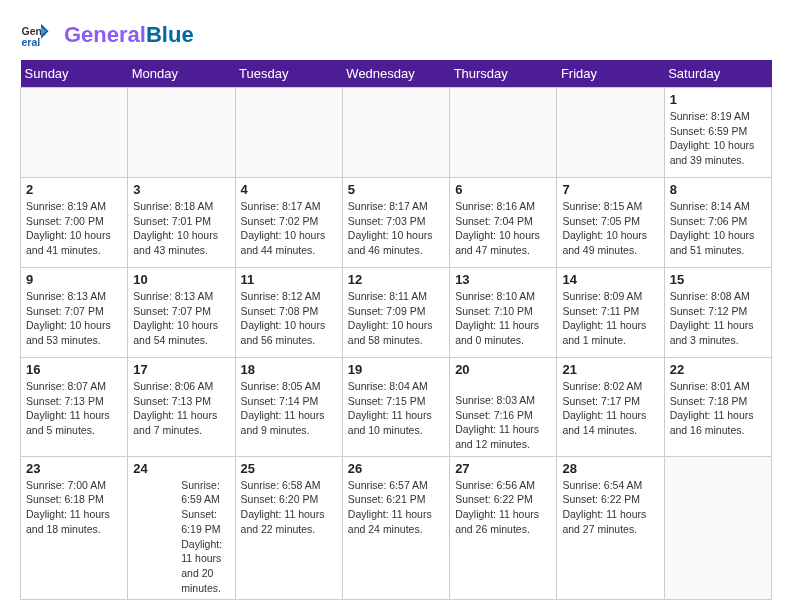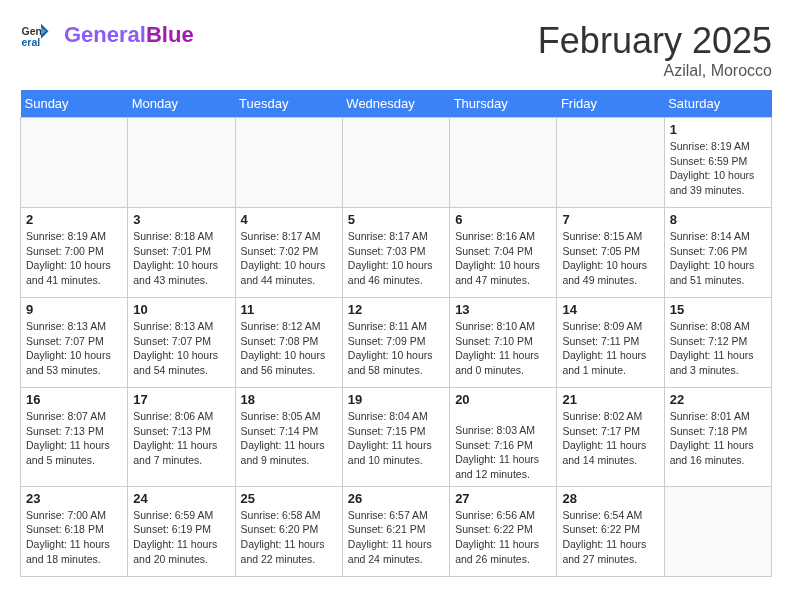--- a/index.html
+++ b/index.html
@@ -21,21 +21,21 @@
       align-items: center;
       gap: 14px;
     }
     .logo-text {
       font-size: 22px;
       font-weight: bold;
       color: #333;
       line-height: 1.1;
     }
     .logo-text span {
-      color: #a21caf;
+      color: #0369a1;
     }
     .logo-icon {
       width: 30px;
       height: 30px;
     }
     .title-block {
       text-align: right;
     }
     .month-title {
       font-size: 36px;
@@ -45,21 +45,21 @@
     .location {
       font-size: 16px;
       color: #555;
     }
     .calendar {
       width: 100%;
       border-collapse: collapse;
       font-size: 11px;
     }
     .calendar th {
-      background-color: #3b82f6;
+      background-color: #4c1d95;
       color: white;
       padding: 6px 4px;
       text-align: left;
       font-size: 13px;
       font-weight: normal;
     }
     .calendar td {
       border: 1px solid #ccc;
       vertical-align: top;
       padding: 4px 5px;
@@ -92,24 +92,20 @@
       <text x="2" y="34" font-size="14" font-weight="bold" fill="#1a5fa8">eral</text>
       <polygon points="28,5 38,15 28,25" fill="#1a5fa8"></polygon>
       <polygon points="28,10 35,15 28,20" fill="#4a9fd4"></polygon>
     </svg>
     <div>
       <div class="logo-text">
         <span style="color:#8b5cf6">General</span><span>Blue</span>
       </div>
     </div>
   </div>
-  <div class="title-block">
-    <div class="month-title">February 2025</div>
-    <div class="location">Azilal, Morocco</div>
-  </div>
 </div>
 
 <table class="calendar">
   <thead>
     <tr>
     <th>Sunday</th>
         <th>Monday</th>
         <th>Tuesday</th>
         <th>Wednesday</th>
         <th>Thursday</th>
@@ -289,21 +285,21 @@
       <tr>
         <td>
           <span class="day-number">23</span>
           <div class="day-info" style="white-space: pre-line;">Sunrise: 7:00 AM
 Sunset: 6:18 PM
 Daylight: 11 hours
 and 18 minutes.</div>
         </td>
         <td>
           <span class="day-number">24</span>
-          <div class="day-info" style="white-space: pre-line;">Sunrise: 6:59 AM
+          <div class="day-info" style="white-space: pre-line; margin-left: 48px;">Sunrise: 6:59 AM
 Sunset: 6:19 PM
 Daylight: 11 hours
 and 20 minutes.</div>
         </td>
         <td>
           <span class="day-number">25</span>
           <div class="day-info" style="white-space: pre-line;">Sunrise: 6:58 AM
 Sunset: 6:20 PM
 Daylight: 11 hours
 and 22 minutes.</div>

